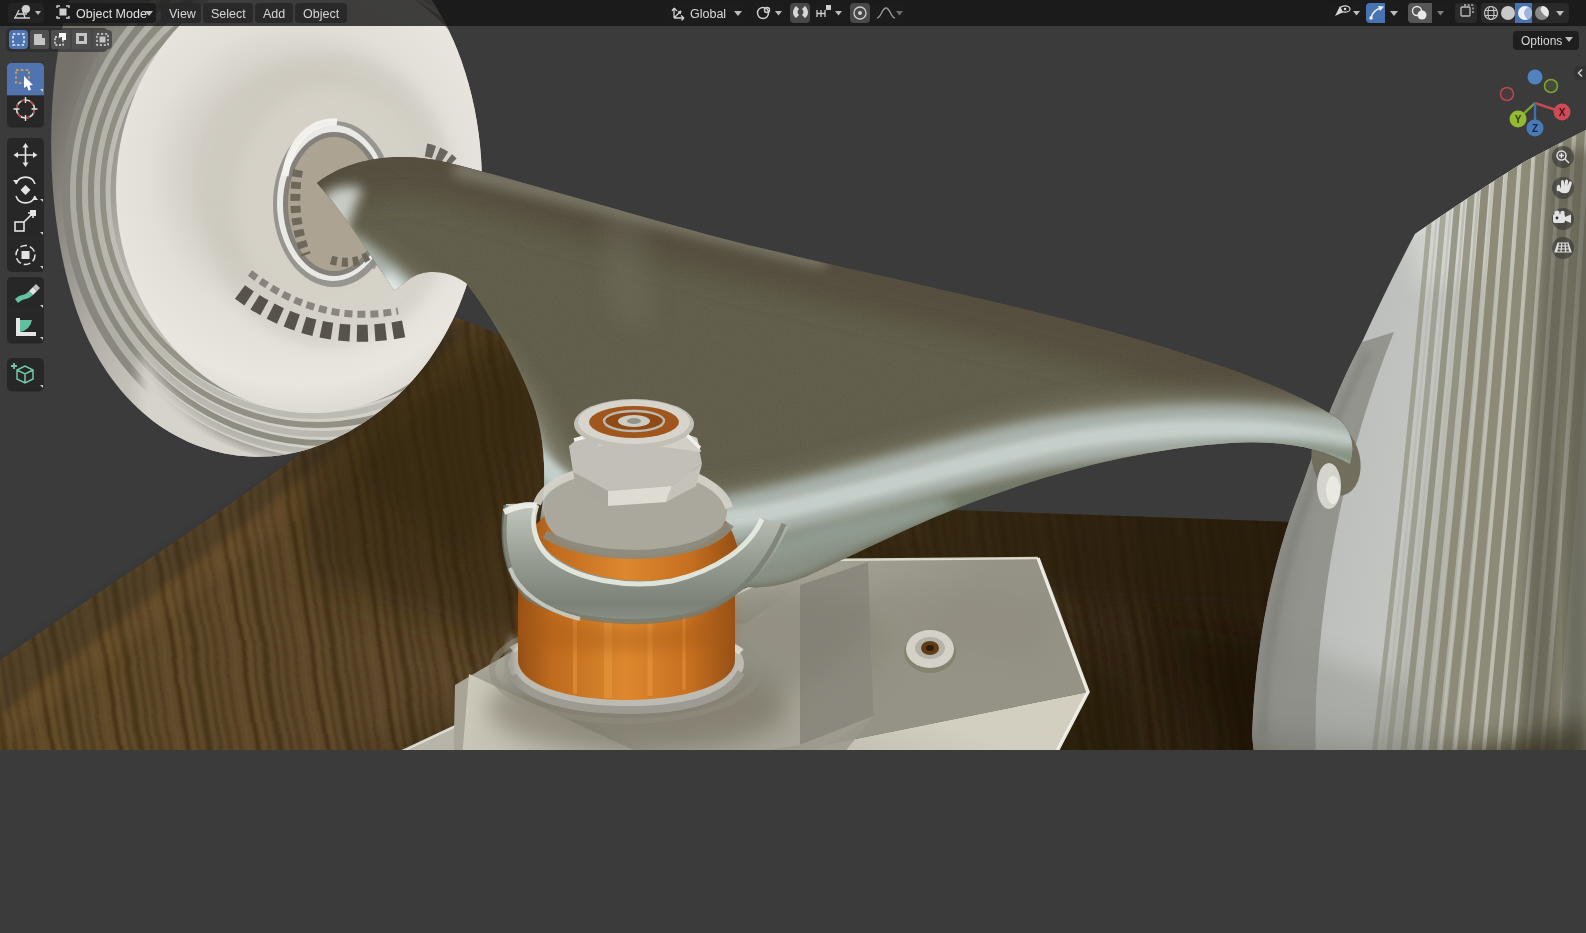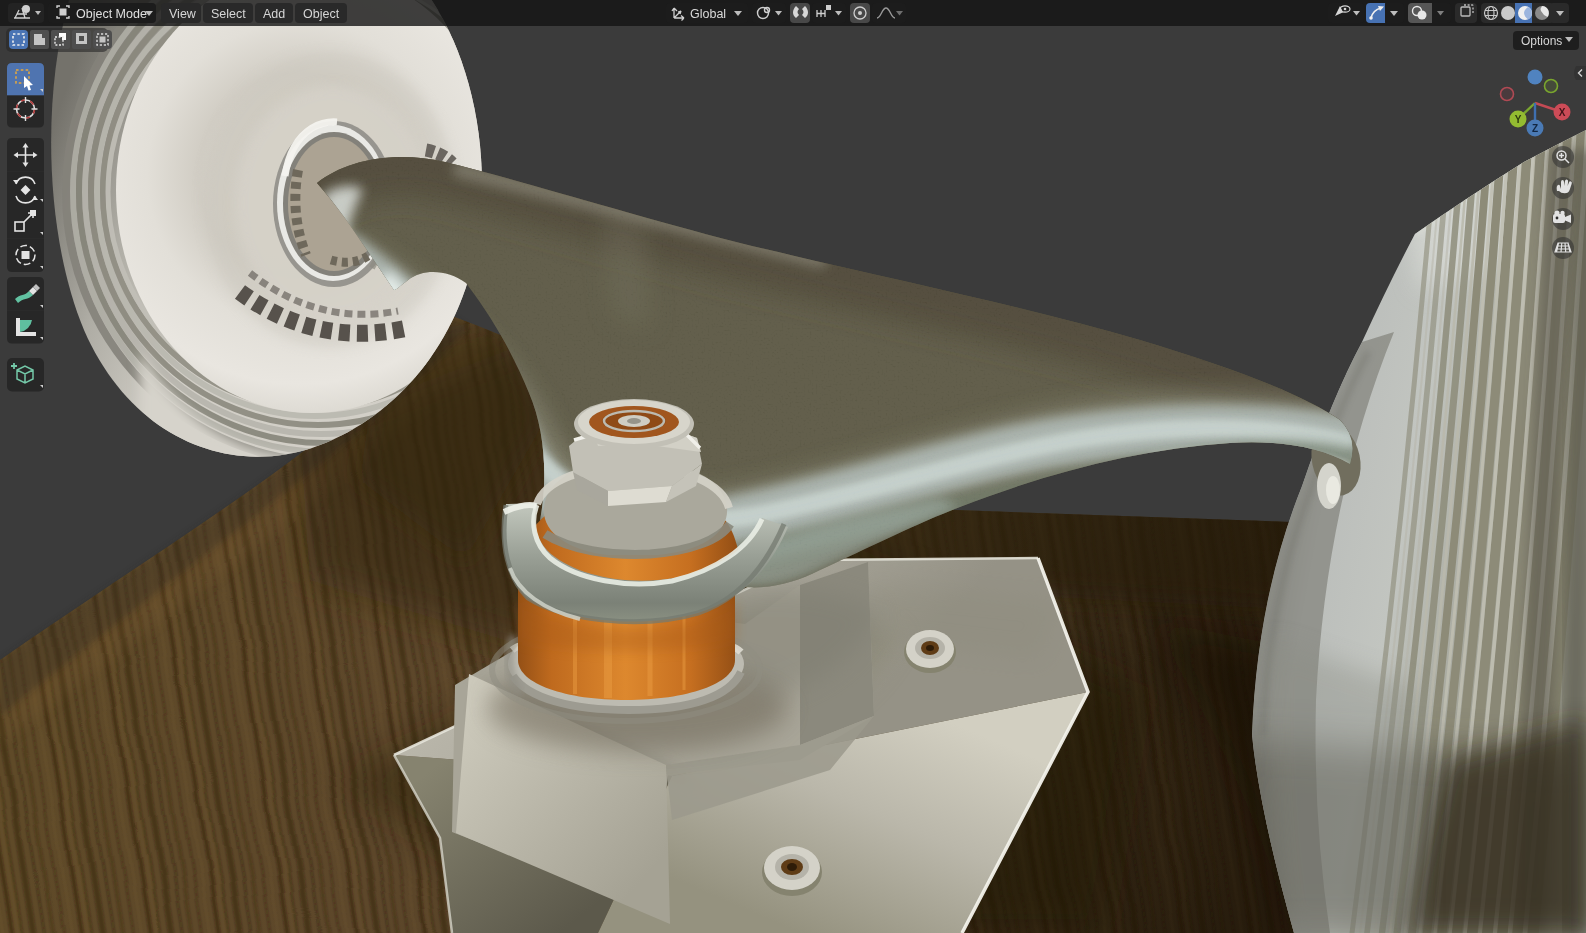--- a/index.html
+++ b/index.html
@@ -1,17 +1,17 @@
 <!DOCTYPE html>
 <html><head>
 <meta charset="utf-8">
 <style>
 html,body{margin:0;padding:0;background:#3b3b3b;overflow:hidden;}
 *{font-family:"Liberation Sans",sans-serif;}
-#stage{position:relative;width:1586px;height:933px;}
+#stage{position:relative;width:1586px;height:750px;}
 svg{display:block;}
 </style>
 </head>
 <body>
 <div id="stage">
 <svg width="1586" height="933" viewBox="0 0 1586 933" xmlns="http://www.w3.org/2000/svg">
 <defs>
   <linearGradient id="lgWood" x1="60" y1="560" x2="1250" y2="780" gradientUnits="userSpaceOnUse">
     <stop offset="0" stop-color="#5f4a28"></stop>
     <stop offset="0.3" stop-color="#5d472a"></stop>

